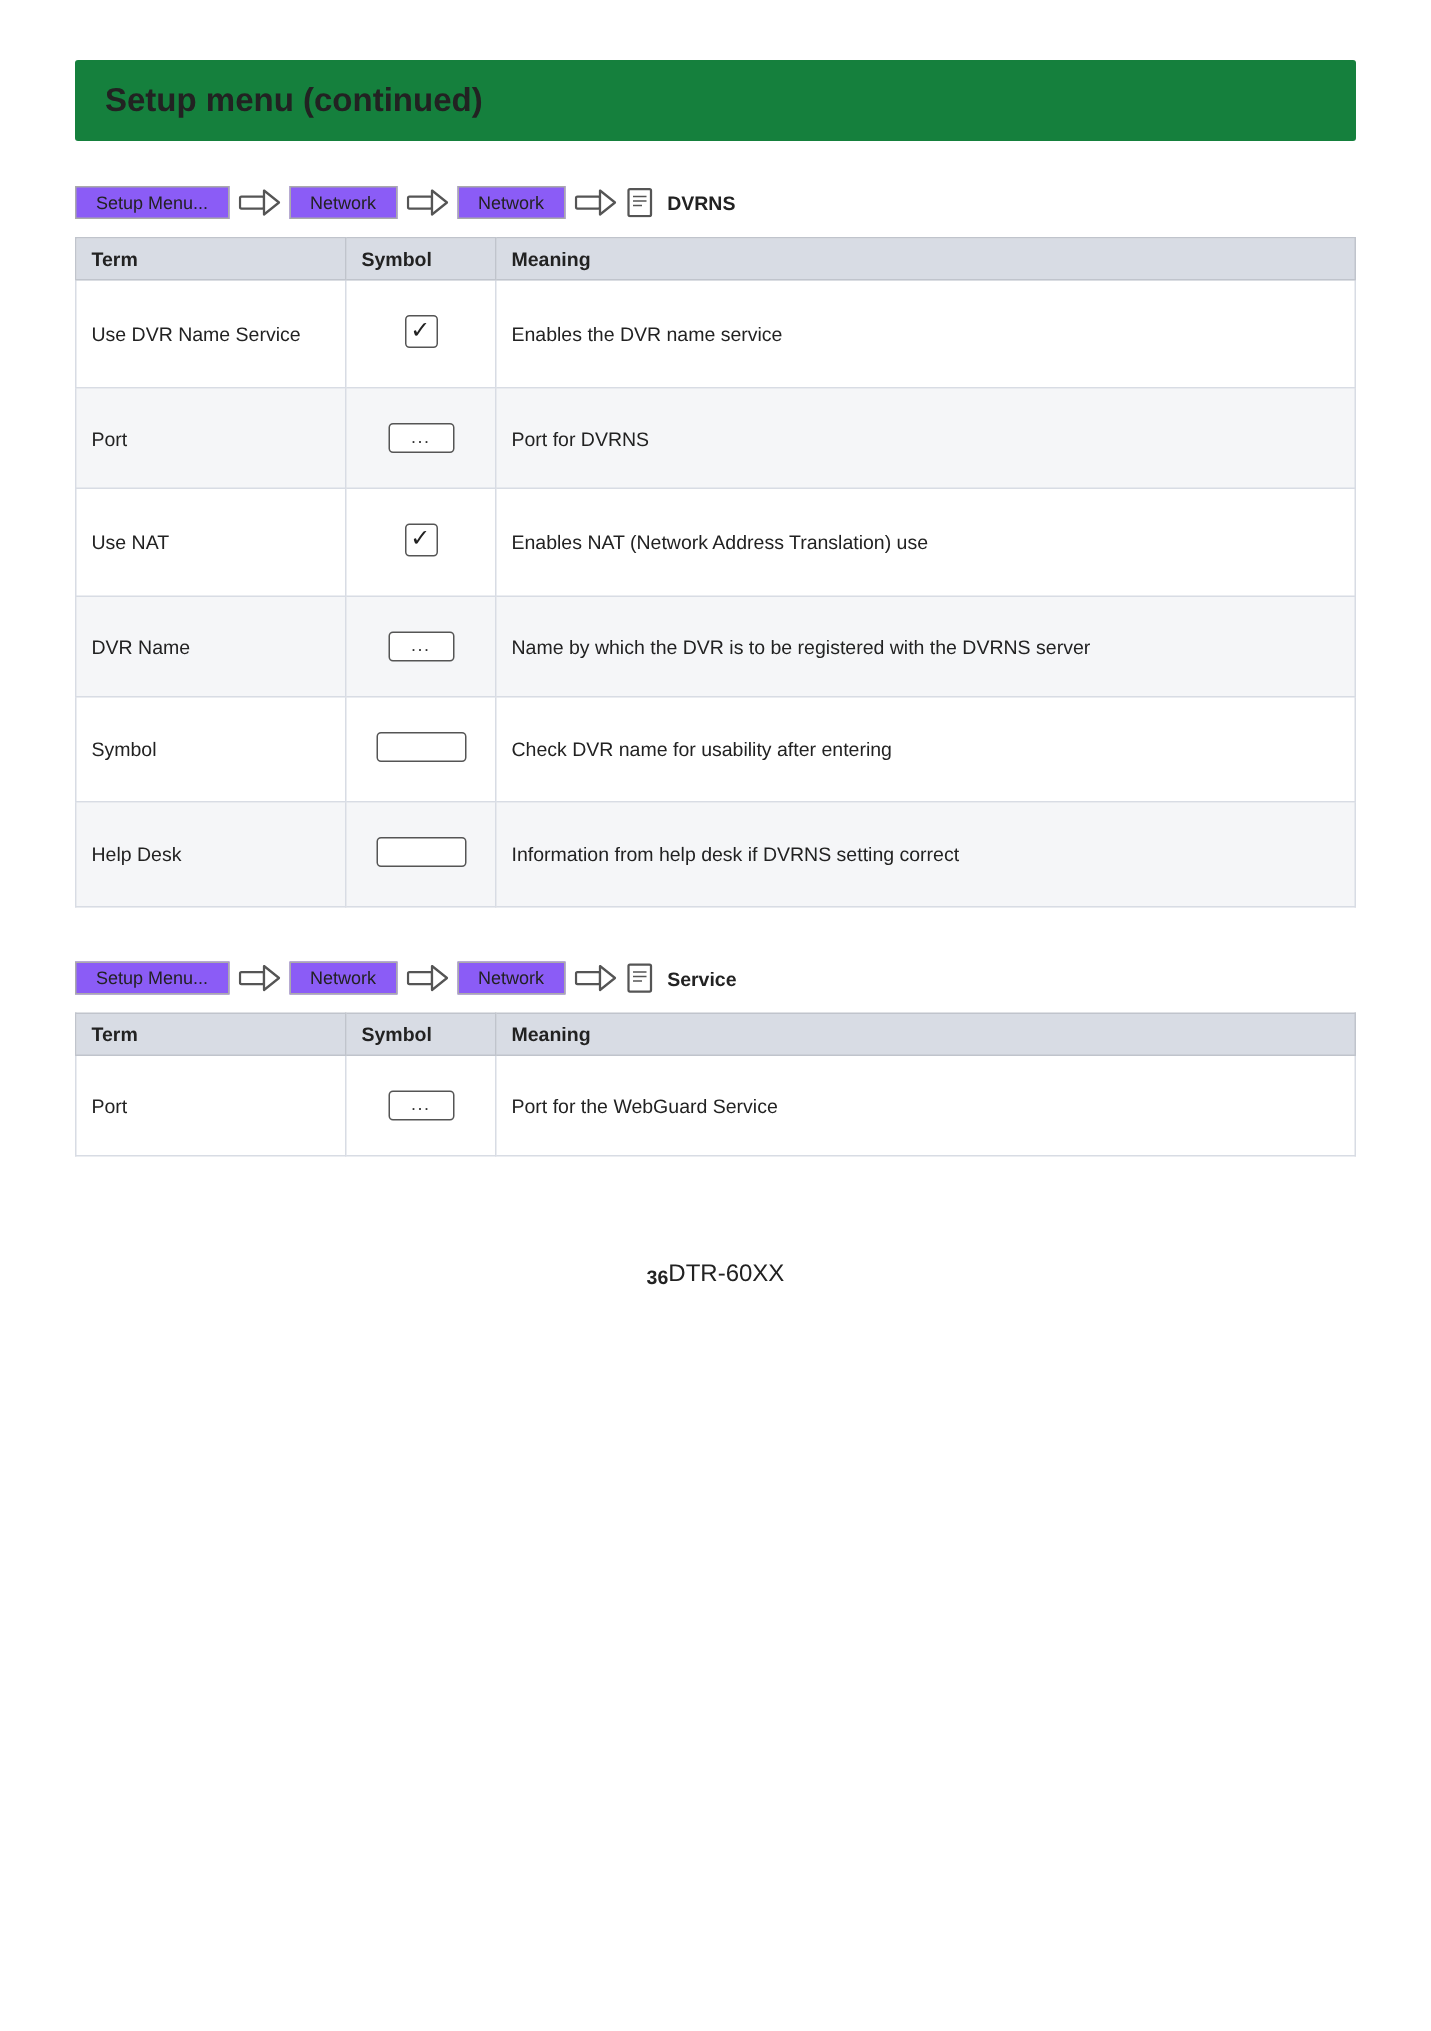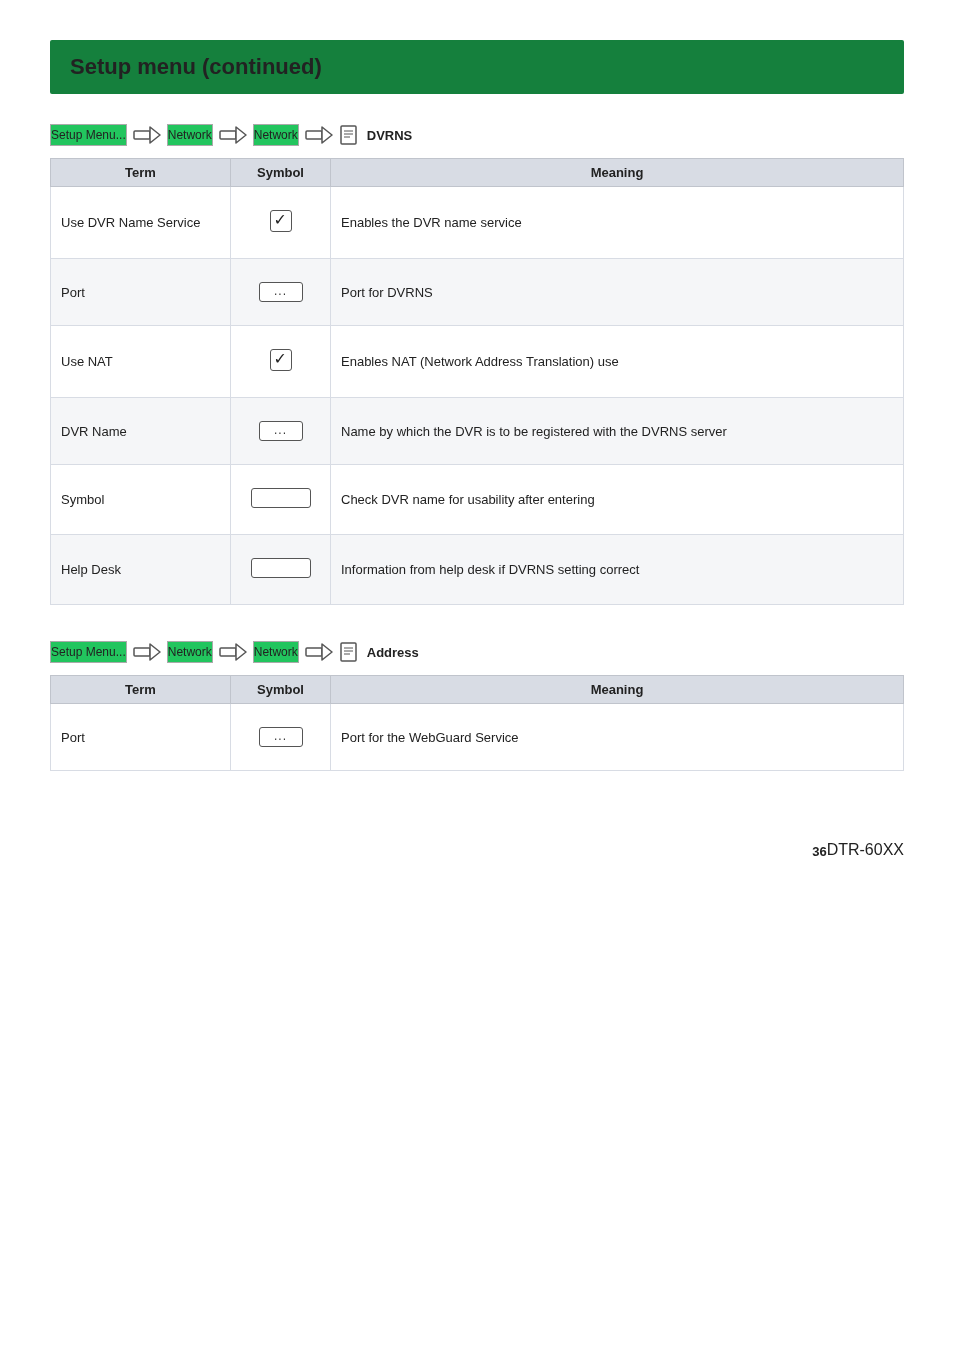--- a/index.html
+++ b/index.html
@@ -28,23 +28,23 @@
     
     .breadcrumb {
       display: flex;
       align-items: center;
       gap: 6px;
       margin-bottom: 12px;
     }
 
     .breadcrumb-item {
       border: 1px solid #aaa;
-      padding: 3px 0;
+      padding: 3px 13px;
       font-size: 12px;
-      background: #22c55e;
+      background: #8b5cf6;
       white-space: nowrap;
     }
 
     .breadcrumb-arrow {
       display: inline-flex;
       align-items: center;
     }
 
     .breadcrumb-doc-icon {
       width: 22px;
@@ -57,21 +57,21 @@
     
     .data-table {
       width: 100%;
       border-collapse: collapse;
       margin-bottom: 30px;
     }
 
     .data-table th {
       background: #d8dce4;
       padding: 6px 10px;
-      text-align: center;
+      text-align: left;
       font-weight: bold;
       font-size: 13px;
       border: 1px solid #c0c4cc;
     }
 
     .data-table td {
       padding: 23px 10px;
       border: 1px solid #d8dce4;
       vertical-align: middle;
       font-size: 13px;
@@ -148,21 +148,21 @@
       height: 20px;
     }
 
     .section-block {
       margin-bottom: 36px;
     }
 
     
     .footer {
       display: flex;
-      justify-content: flex-end;
+      justify-content: center;
       align-items: flex-end;
       margin-top: 60px;
       padding-top: 10px;
     }
 
     .footer-page {
       font-size: 13px;
       font-weight: bold;
     }
 
@@ -284,21 +284,21 @@
         </svg>
       </span>
       <span class="breadcrumb-doc-icon">
         <svg class="doc-svg" viewBox="0 0 22 20" fill="none" xmlns="http://www.w3.org/2000/svg">
           <rect x="2" y="1" width="15" height="18" rx="1" stroke="#555" stroke-width="1.5" fill="#fff"></rect>
           <line x1="5" y1="6" x2="14" y2="6" stroke="#555" stroke-width="1"></line>
           <line x1="5" y1="9" x2="14" y2="9" stroke="#555" stroke-width="1"></line>
           <line x1="5" y1="12" x2="11" y2="12" stroke="#555" stroke-width="1"></line>
         </svg>
       </span>
-      <strong>Address</strong>
+      <strong>Service</strong>
     </div>
 
     <table class="data-table">
       <thead>
         <tr>
           <th class="col-term">Term</th>
           <th class="col-symbol">Symbol</th>
           <th class="col-meaning">Meaning</th>
         </tr>
       </thead>

